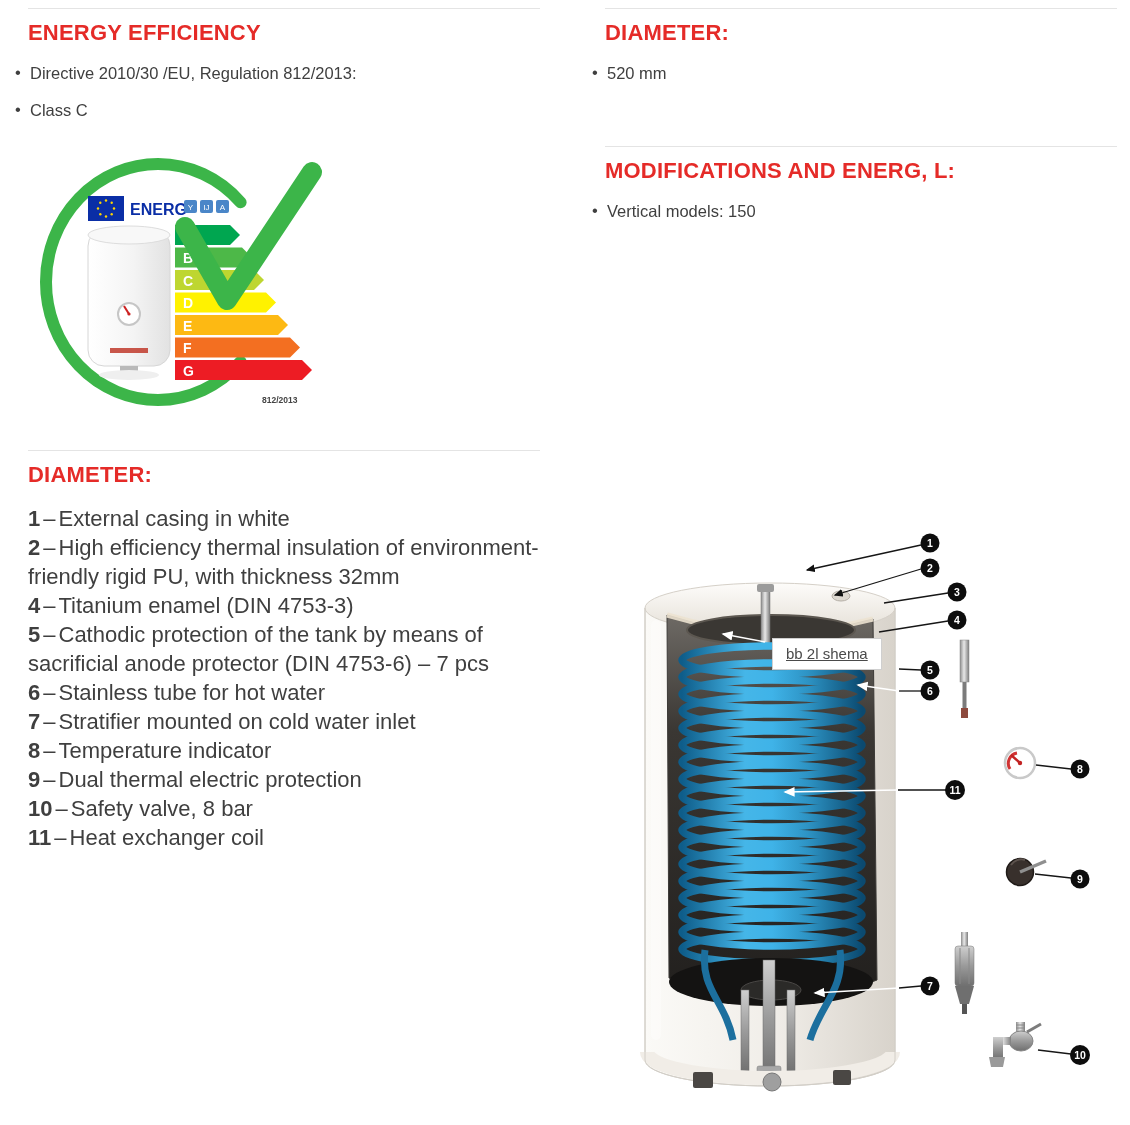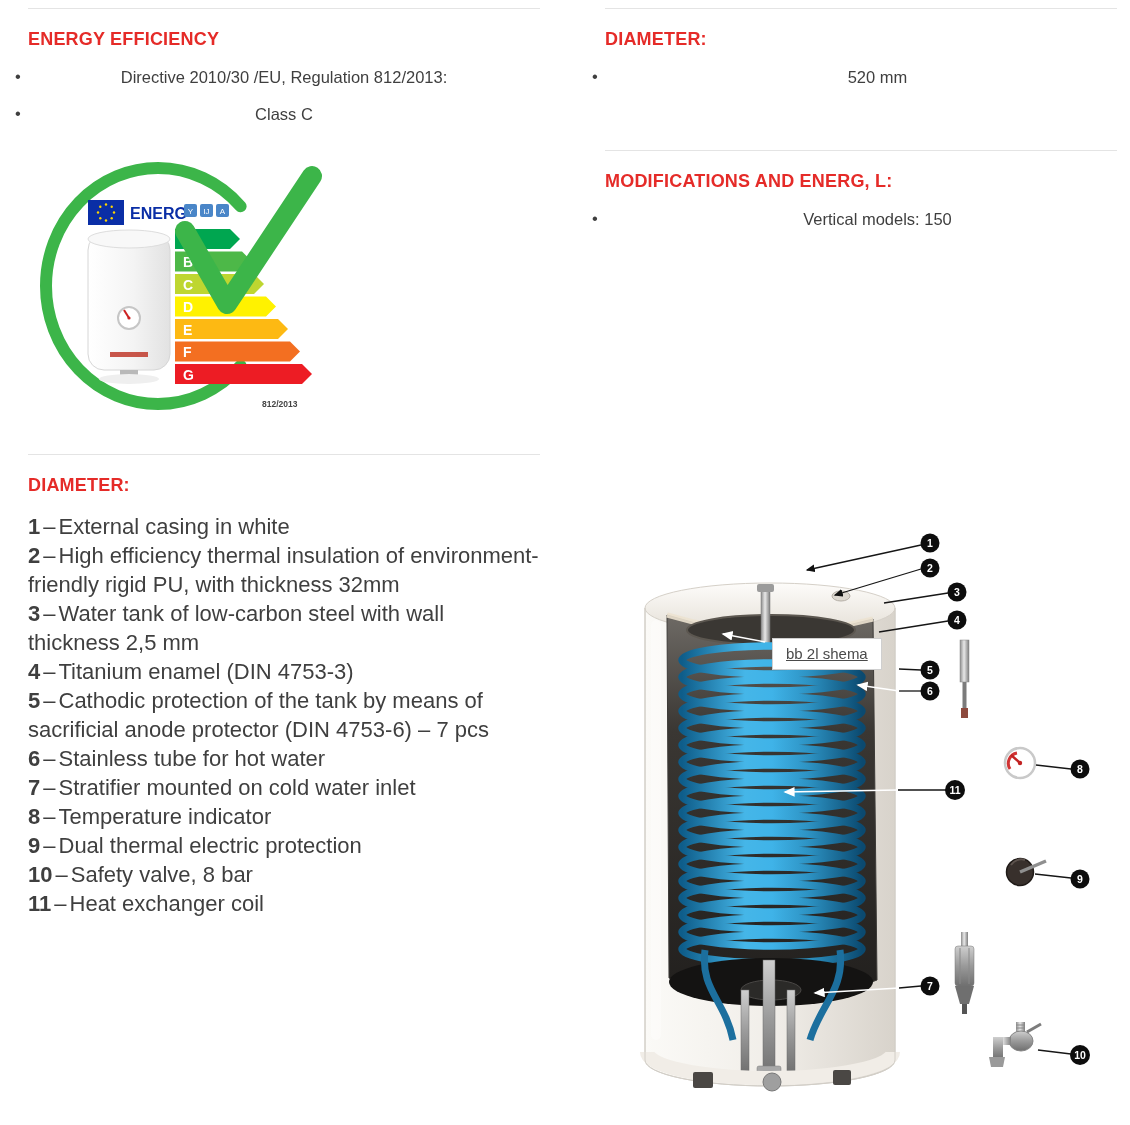--- a/index.html
+++ b/index.html
@@ -2,22 +2,22 @@
 <html><head>
 <meta charset="utf-8">
 <style>
   html,body{margin:0;padding:0;background:#ffffff;}
   body{font-family:"Liberation Sans",sans-serif;color:#3f3f3f;}
   .page{position:relative;width:1130px;height:1125px;background:#fff;overflow:hidden;}
   .col{position:absolute;top:0;}
   .col-left{left:28px;width:512px;}
   .col-right{left:605px;width:545px;}
   hr.rule{border:none;border-top:1px solid #e4e4e4;margin:8px 0 0 0;width:512px;}
-  h2.sec{color:#e52b28;font-size:18px;font-weight:700;margin:20px 0 16px 0;letter-spacing:.2px;}
-  ul.bl{list-style:none;margin:2px;padding:0;text-align:center;}
+  h2.sec{color:#e52b28;font-size:22px;font-weight:700;margin:11px 0 16px 0;letter-spacing:.2px;}
+  ul.bl{list-style:none;margin:2px;padding:0;}
   ul.bl li{position:relative;margin:0 0 15px 0;font-size:16.5px;line-height:1.35;}
   ul.bl li::before{content:"\2022";position:absolute;left:-15px;top:-1px;color:#3f3f3f;}
   .energy-label{margin:20px 0 0 2px;width:298px;height:270px;position:relative;}
   #elements-rule{margin-top:38px;}
   ul.el{list-style:none;margin:4px 0 0 0;padding:0;}
   ul.el li{font-size:22px;line-height:29px;}
   ul.el b{font-weight:700;}
   .dash{margin:0 3px 0 3px;}
   #mod-rule{margin-top:62px;}
   .diagram{position:absolute;left:0;top:520px;width:545px;height:605px;}
@@ -115,21 +115,20 @@
         </svg>
       </div>
     </section>
 
     <section>
       <hr class="rule" id="elements-rule">
       <h2 class="sec">DIAMETER:</h2>
       <ul class="el">
         <li><b>1</b><span class="dash">–</span><span>External casing in white</span></li>
         <li><b>2</b><span class="dash">–</span><span>High efficiency thermal insulation of environment-friendly rigid PU, with thickness 32mm</span></li>
-        <li><b>3</b><span class="dash">–</span><span>Water tank of low-carbon steel with wall thickness 2,5 mm</span></li>
         <li><b>4</b><span class="dash">–</span><span>Titanium enamel (DIN 4753-3)</span></li>
         <li><b>5</b><span class="dash">–</span><span>Cathodic protection of the tank by means of sacrificial anode protector (DIN 4753-6) – 7 pcs</span></li>
         <li><b>6</b><span class="dash">–</span><span>Stainless tube for hot water</span></li>
         <li><b>7</b><span class="dash">–</span><span>Stratifier mounted on cold water inlet</span></li>
         <li><b>8</b><span class="dash">–</span><span>Temperature indicator</span></li>
         <li><b>9</b><span class="dash">–</span><span>Dual thermal electric protection</span></li>
         <li><b>10</b><span class="dash">–</span><span>Safety valve, 8 bar</span></li>
         <li><b>11</b><span class="dash">–</span><span>Heat exchanger coil</span></li>
       </ul>
     </section>

